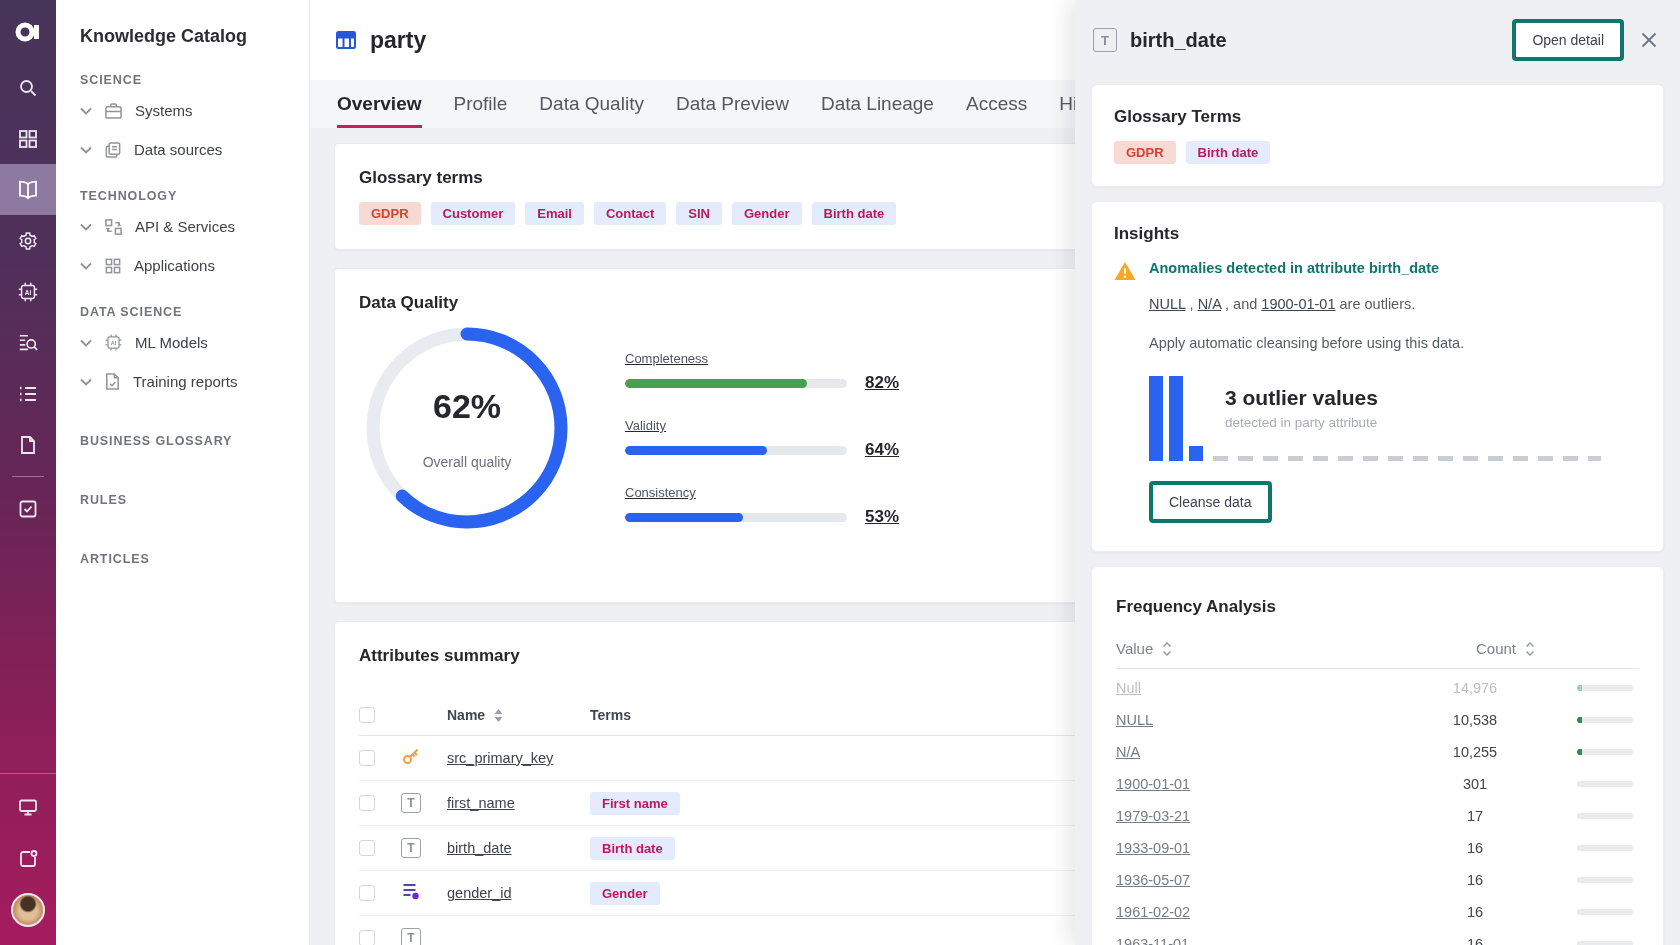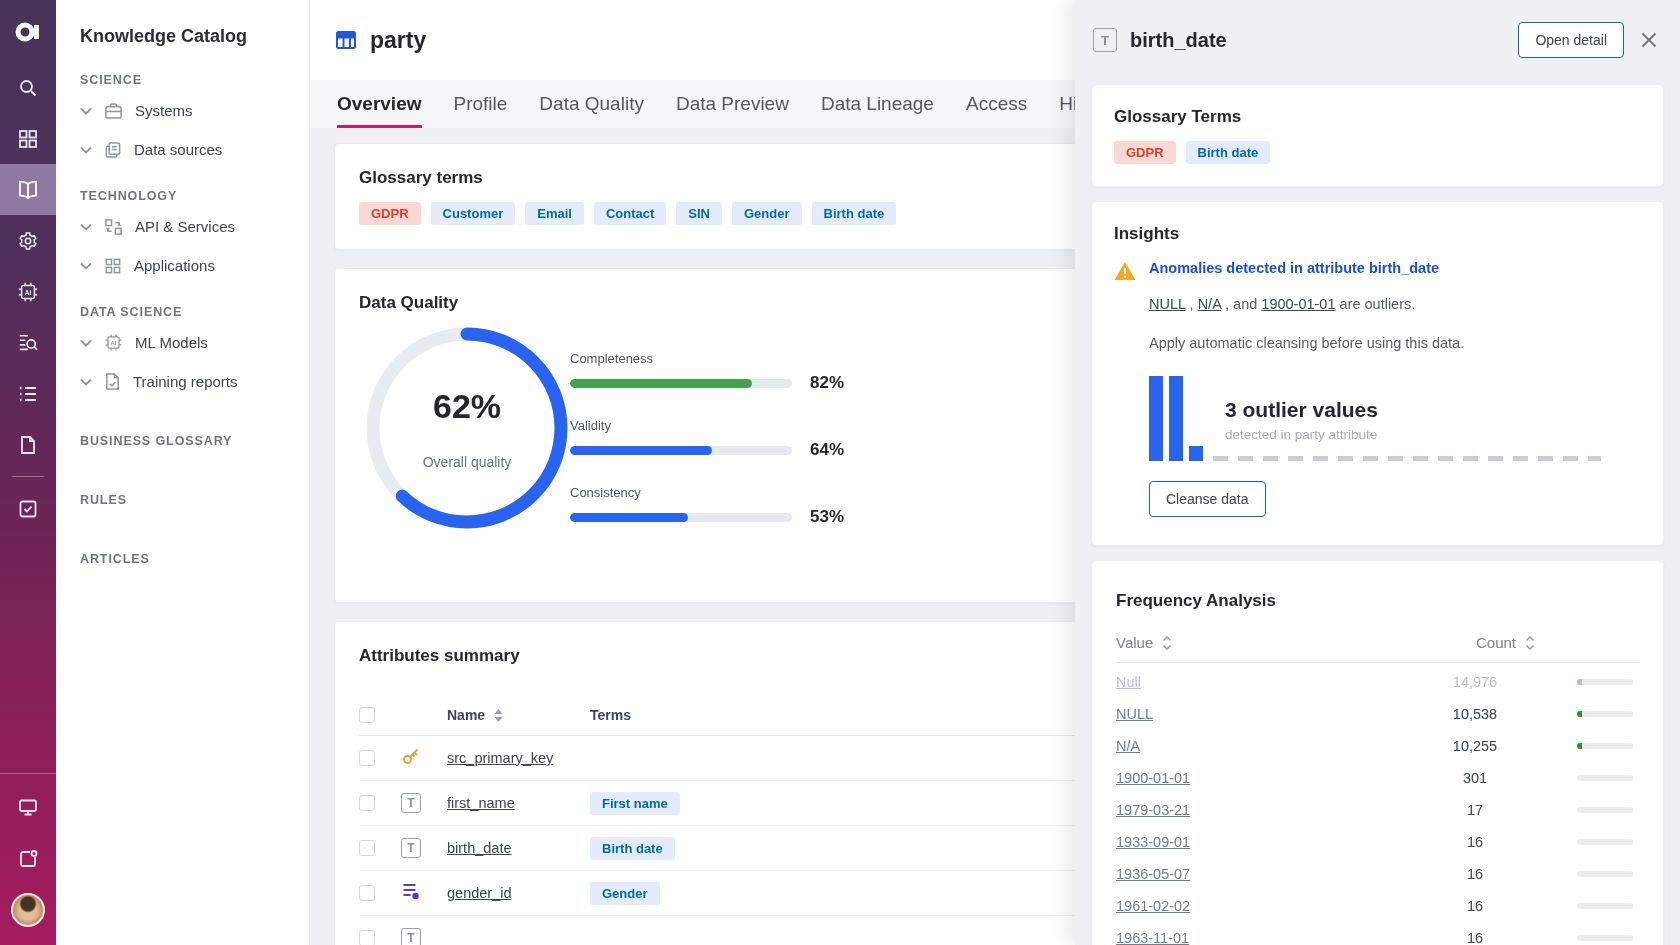--- a/index.html
+++ b/index.html
@@ -51,29 +51,29 @@
   .tab.active { color:#232730; font-weight:600; box-shadow:inset 0 -3px 0 #c51f5d; }
 
   .content { flex:1; overflow:hidden; padding:15px 24px 0; }
   .card { background:#fff; border:1px solid #e9ebee; border-radius:4px; box-shadow:0 1px 2px rgba(27,35,48,.04); }
   .card-title { font-size:17px; font-weight:600; color:#26262e; }
 
   .glossary-card { padding:24px; margin-bottom:18px; }
   .chips { display:flex; gap:10px; margin-top:14px; flex-wrap:wrap; }
   .chip { font-size:13px; font-weight:600; padding:4px 12px; border-radius:3px; cursor:pointer; white-space:nowrap; }
   .chip.red  { background:#f9d9d4; color:#d8402f; }
-  .chip.blue { background:#e4ebfc; color:#0369a1; }
+  .chip.blue { background:#e4ebfc; color:#be185d; }
 
   .dq-card { padding:24px; margin-bottom:18px; min-height:335px; }
   .dq-row { display:flex; margin-top:12px; }
   .donut-wrap { position:relative; width:206px; height:206px; margin-left:5px; }
   .donut-center { position:absolute; inset:0; display:flex; flex-direction:column; align-items:center; justify-content:center;gap:24px; }
   .donut-pct { font-size:34px; font-weight:600; color:#26262e; }
   .donut-label { font-size:14px; color:#6b7280; margin-top:4px; }
-  .metrics { padding-top:26px; width:300px; }
+  .metrics { margin-left:55px; padding-top:26px; width:300px;text-decoration:underline; }
   .metric { margin-bottom:25px; }
   .metric-label { font-size:13px; color:#4b5563; margin-bottom:7px; }
   .metric-line { display:flex; align-items:center; }
   .bar-track { width:222px; height:9px; border-radius:5px; background:#e5e8ec; overflow:hidden; }
   .bar-fill { height:100%; border-radius:5px; }
   .bar-fill.green { background:#44a14c; }
   .bar-fill.blue  { background:#2a63f0; }
   .metric-pct { font-size:17px; font-weight:600; color:#26262e; margin-left:18px; }
 
   .attr-card { padding:24px 24px 0; }
@@ -92,41 +92,41 @@
            display:flex; align-items:center; justify-content:center; font-size:12px; font-weight:700; }
 
   
   .panel {
     position:absolute; top:0; right:0; bottom:0; width:605px; z-index:5;
     background:#eff0f3; box-shadow:-8px 0 18px rgba(40,40,60,.10);
     display:flex; flex-direction:column;
   }
   .panel-header { height:80px; display:flex; align-items:center; padding:0 22px 0 18px; flex:0 0 80px; }
   .panel-title { font-size:20px; font-weight:600; color:#26262e; margin-left:13px; }
-  .btn { background:#fff; border:1px solid #0f766e; border-radius:4px; font-size:14px; color:#3d444e;
+  .btn { background:#fff; border:4px solid #0f766e; border-radius:4px; font-size:14px; color:#3d444e;
          padding:9px 16px; cursor:pointer; font-family:inherit; }
   .open-detail { margin-left:auto; }
   .close-btn { background:none; border:none; margin-left:16px; display:flex; color:#6d737c; cursor:pointer; }
   .panel-body { padding:4px 16px 0; overflow:hidden; flex:1; }
   .panel-card { background:#fff; border-radius:6px; border:1px solid #eceef1; box-shadow:0 1px 3px rgba(27,35,48,.05);
                 margin-bottom:14px; }
   .pg-card { padding:22px; }
   .ins-card { padding:22px 22px 28px; }
   .alert { display:flex; margin-top:16px; }
   .alert-icon { flex:0 0 22px; margin-right:13px; padding-top:1px; }
-  .alert-title { font-size:14.5px; font-weight:700; color:#1d4ed8; }
+  .alert-title { font-size:14.5px; font-weight:700; color:#0f766e; }
   .alert-line { font-size:14.5px; color:#565c64; margin-top:18px; line-height:1.45; }
   .ovalue { color:#3f4753; text-decoration:underline; cursor:pointer; }
   .mini-chart { position:relative; display:flex; align-items:flex-end; height:85px; margin:22px 0 0 35px; }
   .mini-bar { width:14px; background:#2a63f0; margin-right:6px; }
   .mini-bar.b1,.mini-bar.b2 { height:85px; }
   .mini-bar.b3 { height:15px; }
   .mini-dash { flex:1; height:5px; margin:0 40px 0 4px;
                background:repeating-linear-gradient(90deg,#c9ced6 0 15px,transparent 15px 25px); }
-  .mini-text { position:absolute; left:76px; top:22px; }
+  .mini-text { position:absolute; left:76px; top:10px; }
   .mini-headline { font-size:21px; font-weight:600; color:#26262e; }
   .mini-sub { font-size:13.5px; color:#a7adb5; margin-top:5px; }
   .cleanse { margin:20px 0 0 35px; }
 
   .freq-card { padding:30px 24px 8px; }
   .freq-header { display:flex; align-items:center; height:40px; margin-top:12px; border-bottom:1px solid #e3e6ea;
                  font-size:15px; color:#7a828c; }
   .freq-row { display:flex; align-items:center; height:27px; margin-top:5px; }
   .fcol-value { flex:1; }
   .fcol-count { width:120px; text-align:center; }

